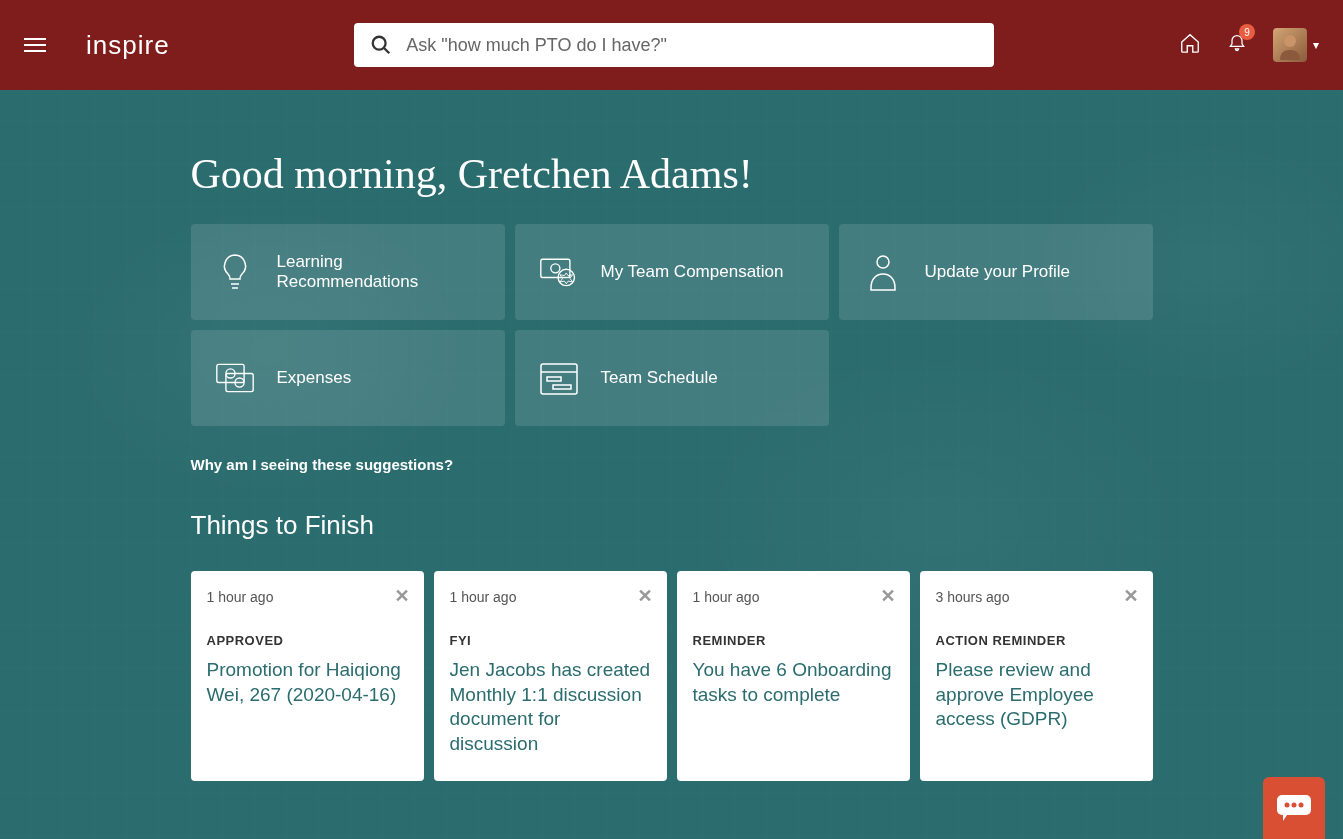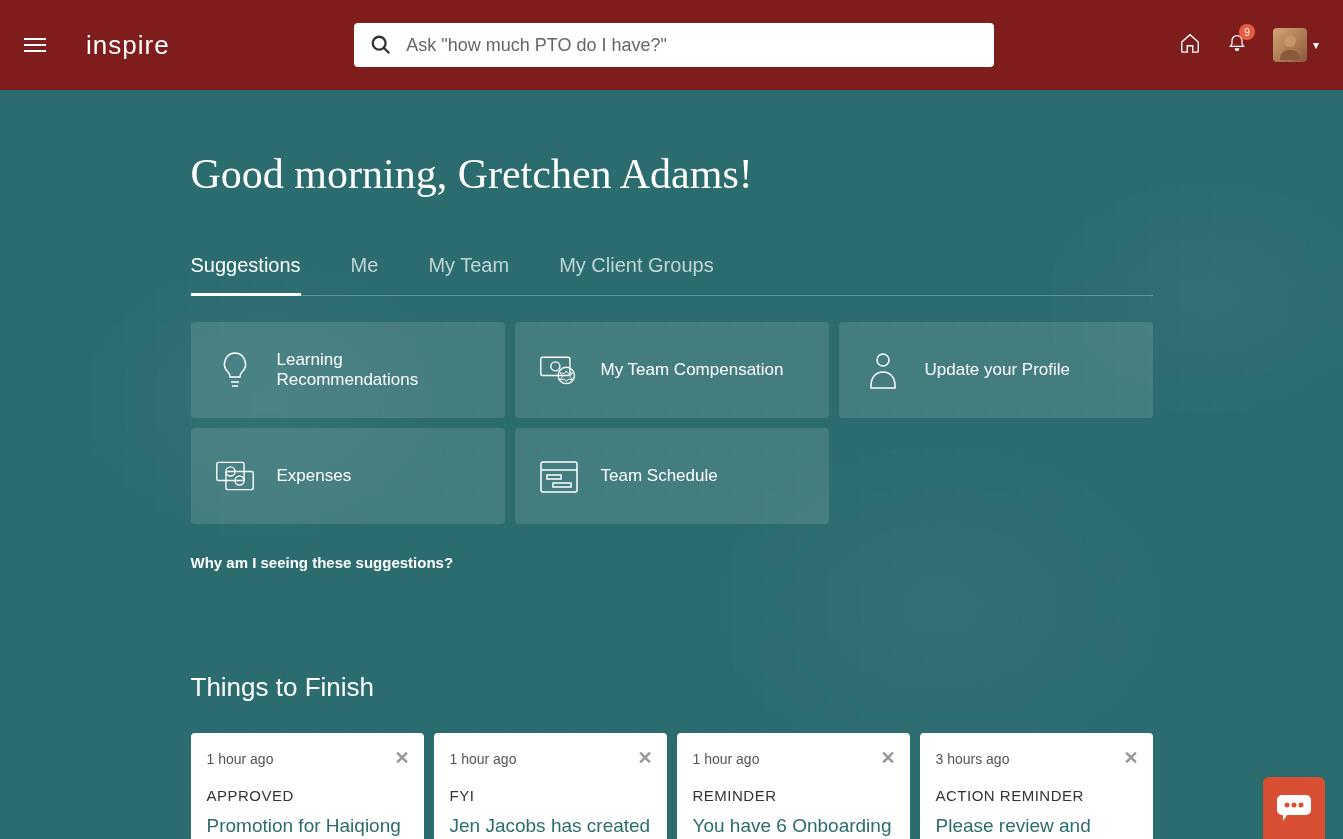--- a/index.html
+++ b/index.html
@@ -92,32 +92,32 @@
   align-items: center;
   padding: 0 24px;
   gap: 22px;
   cursor: pointer;
 }
 .card-icon { width: 40px; height: 40px; flex-shrink: 0; display: flex; align-items: center; justify-content: center; }
 .card-icon svg { stroke: #fff; fill: none; stroke-width: 1.5; }
 .card-label { color: #fff; font-size: 17px; }
 .suggestions-link { color: #fff; font-size: 15px; font-weight: 600; margin-top: 30px; display: inline-block; cursor: pointer; }
 
-.things-title { color: #fff; font-size: 26px; font-weight: 300; margin-top: 100px; }
+.things-title { color: #fff; font-size: 26px; font-weight: 300; margin-top: 36px; }
 .task-cards { display: grid; grid-template-columns: repeat(4, 1fr); gap: 10px; margin-top: 30px; }
 .task-card {
   background: #fff;
   border-radius: 4px;
   padding: 18px 16px;
   position: relative;
   min-height: 210px;
 }
 .task-time { color: #555; font-size: 14px; }
 .task-close { position: absolute; top: 16px; right: 14px; color: #999; font-size: 18px; cursor: pointer; font-weight: bold; line-height: 1; }
-.task-status { color: #333; font-size: 15px; font-weight: 400; letter-spacing: 0.5px; margin-top: 20px; }
+.task-status { color: #333; font-size: 13px; font-weight: 700; letter-spacing: 0.5px; margin-top: 28px; }
 .task-title { color: #2b6c6f; font-size: 19px; font-weight: 400; margin-top: 10px; line-height: 1.3; cursor: pointer; }
 .task-creator { color: #666; font-size: 14px; margin-top: 20px; }
 
 .chat-fab {
   position: fixed;
   bottom: 0; right: 18px;
   background: #d94f34;
   width: 62px; height: 62px;
   border-radius: 6px 6px 0 0;
   display: flex;
@@ -172,26 +172,20 @@
       </div>
       <span class="chevron">▾</span>
     </div>
   </div>
 </div>
 
 <div class="hero">
   <div class="content">
     <h1 class="greeting">Good morning, Gretchen Adams!</h1>
 
-    <div class="tabs">
-      <div class="tab active">Suggestions</div>
-      <div class="tab">Me</div>
-      <div class="tab">My Team</div>
-      <div class="tab">My Client Groups</div>
-    </div>
 
     <div class="cards-grid">
       <div class="card">
         <div class="card-icon">
               <svg width="34" height="40" viewBox="0 0 34 40">
                 <path d="M17 3a11 11 0 00-7 19c1 1 2 3 2 5h10c0-2 1-4 2-5a11 11 0 00-7-19z"></path>
                 <line x1="13" y1="32" x2="21" y2="32"></line>
                 <line x1="14" y1="36" x2="20" y2="36"></line>
               </svg>
             </div>

